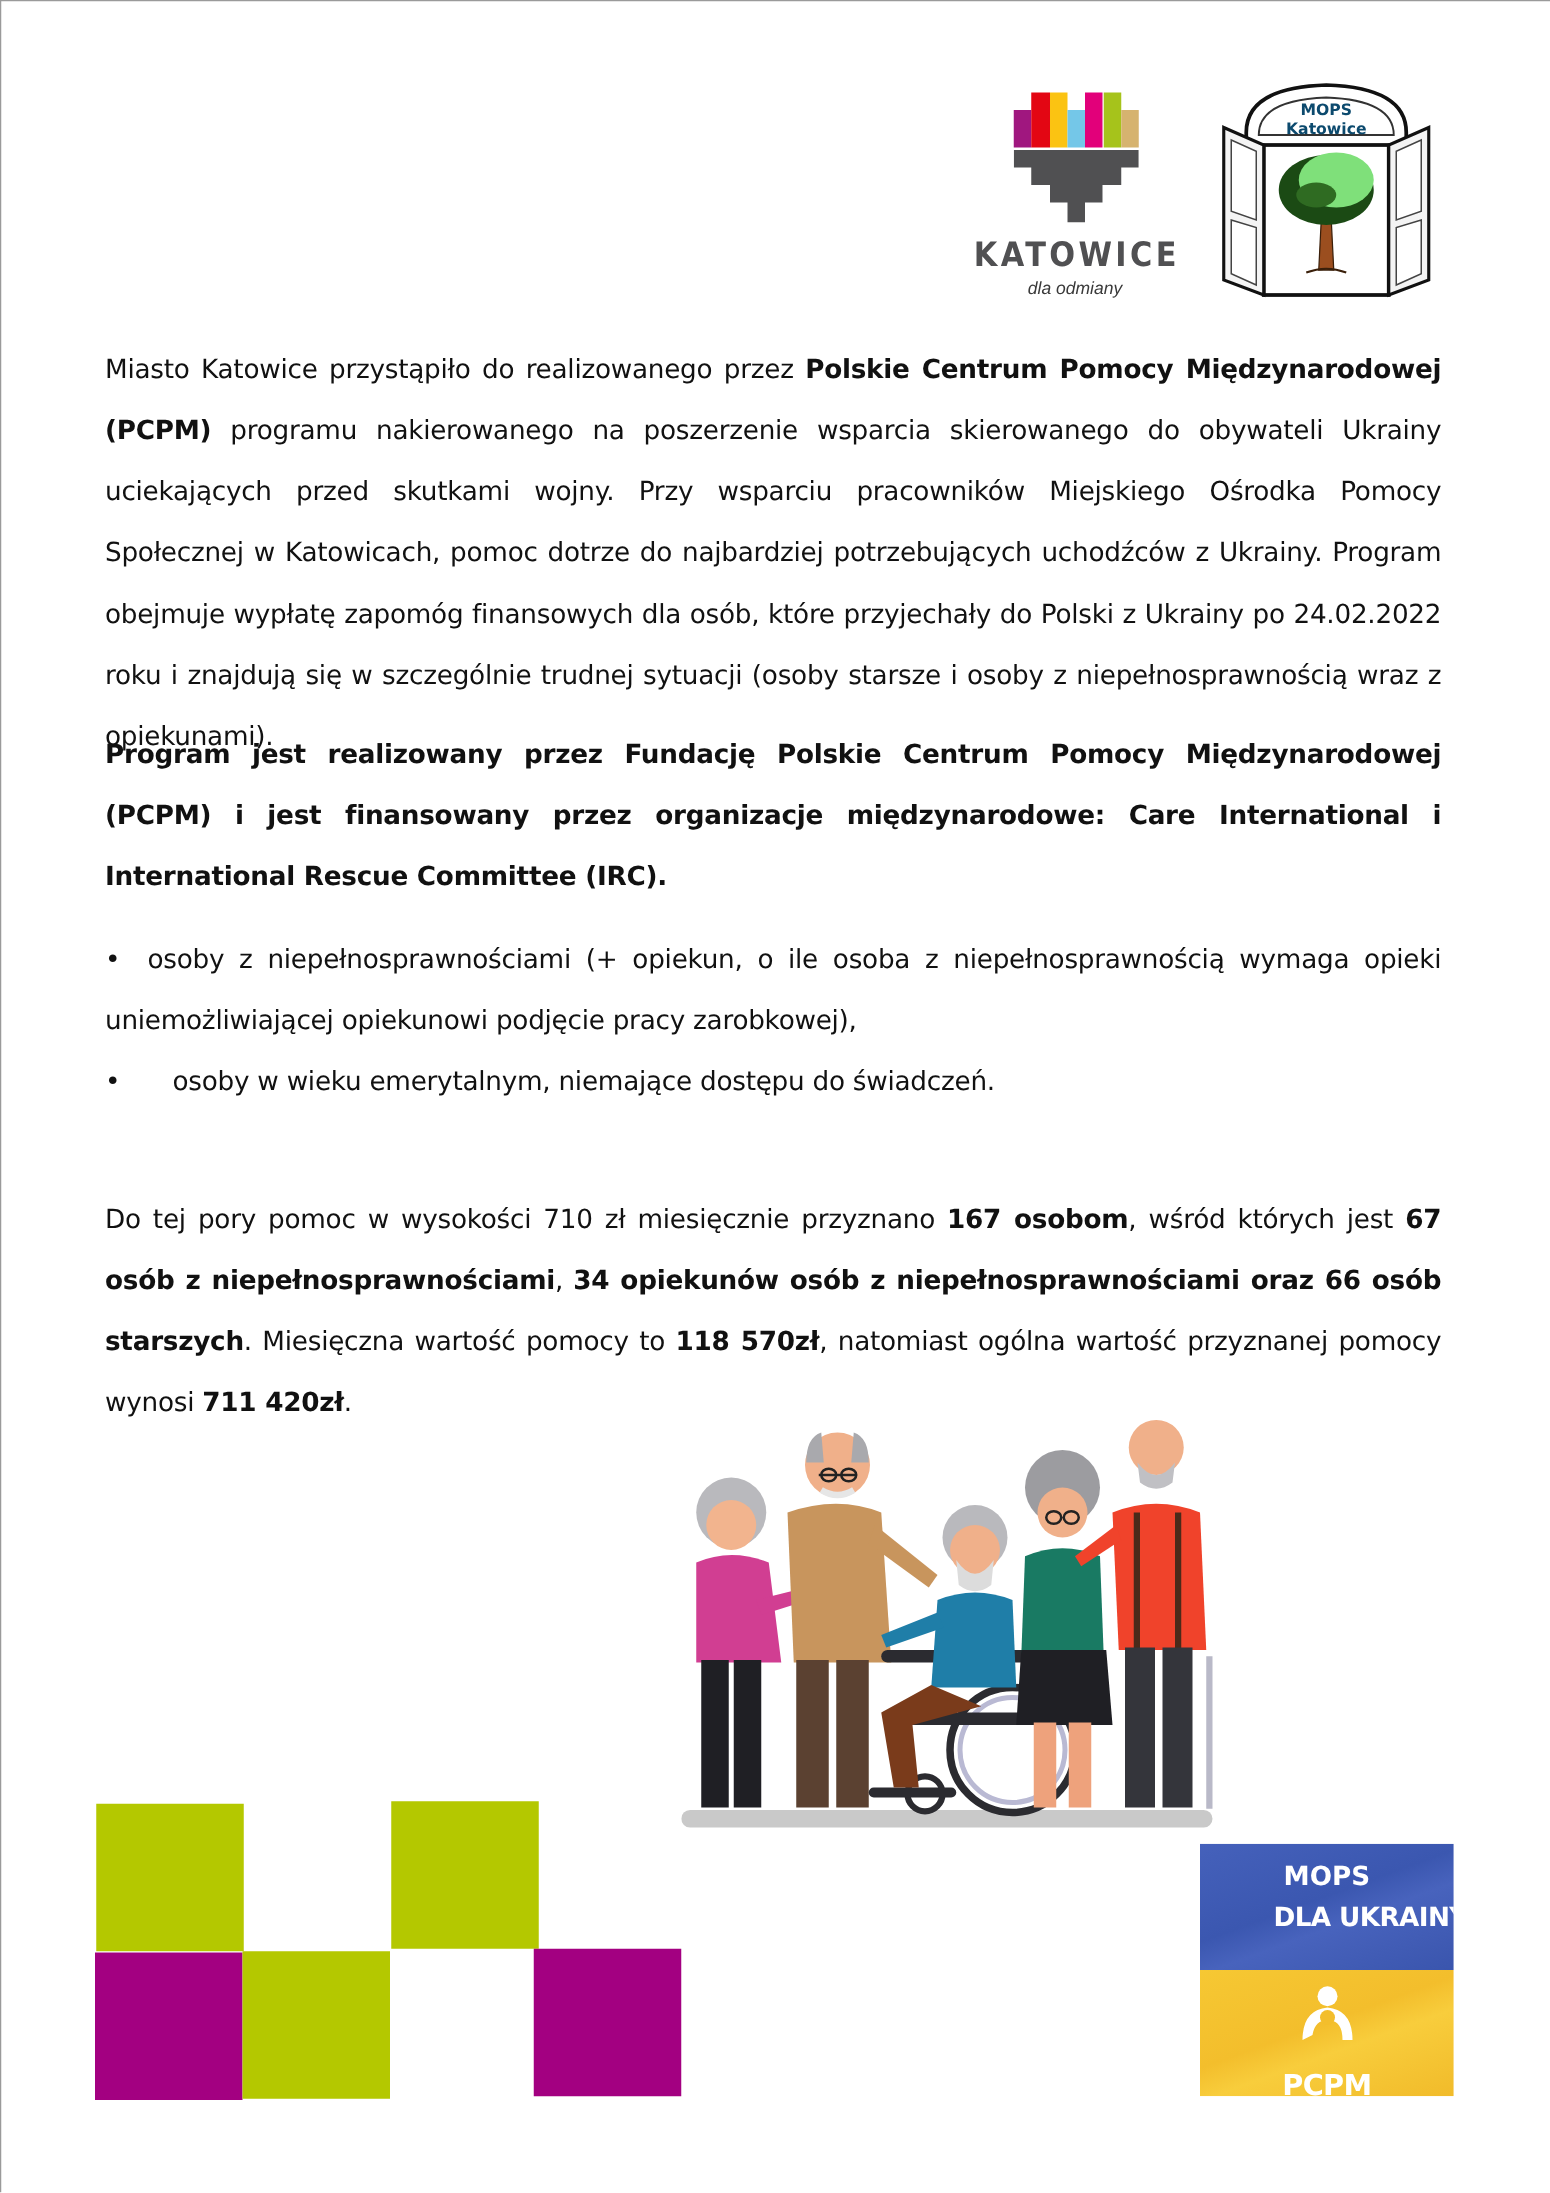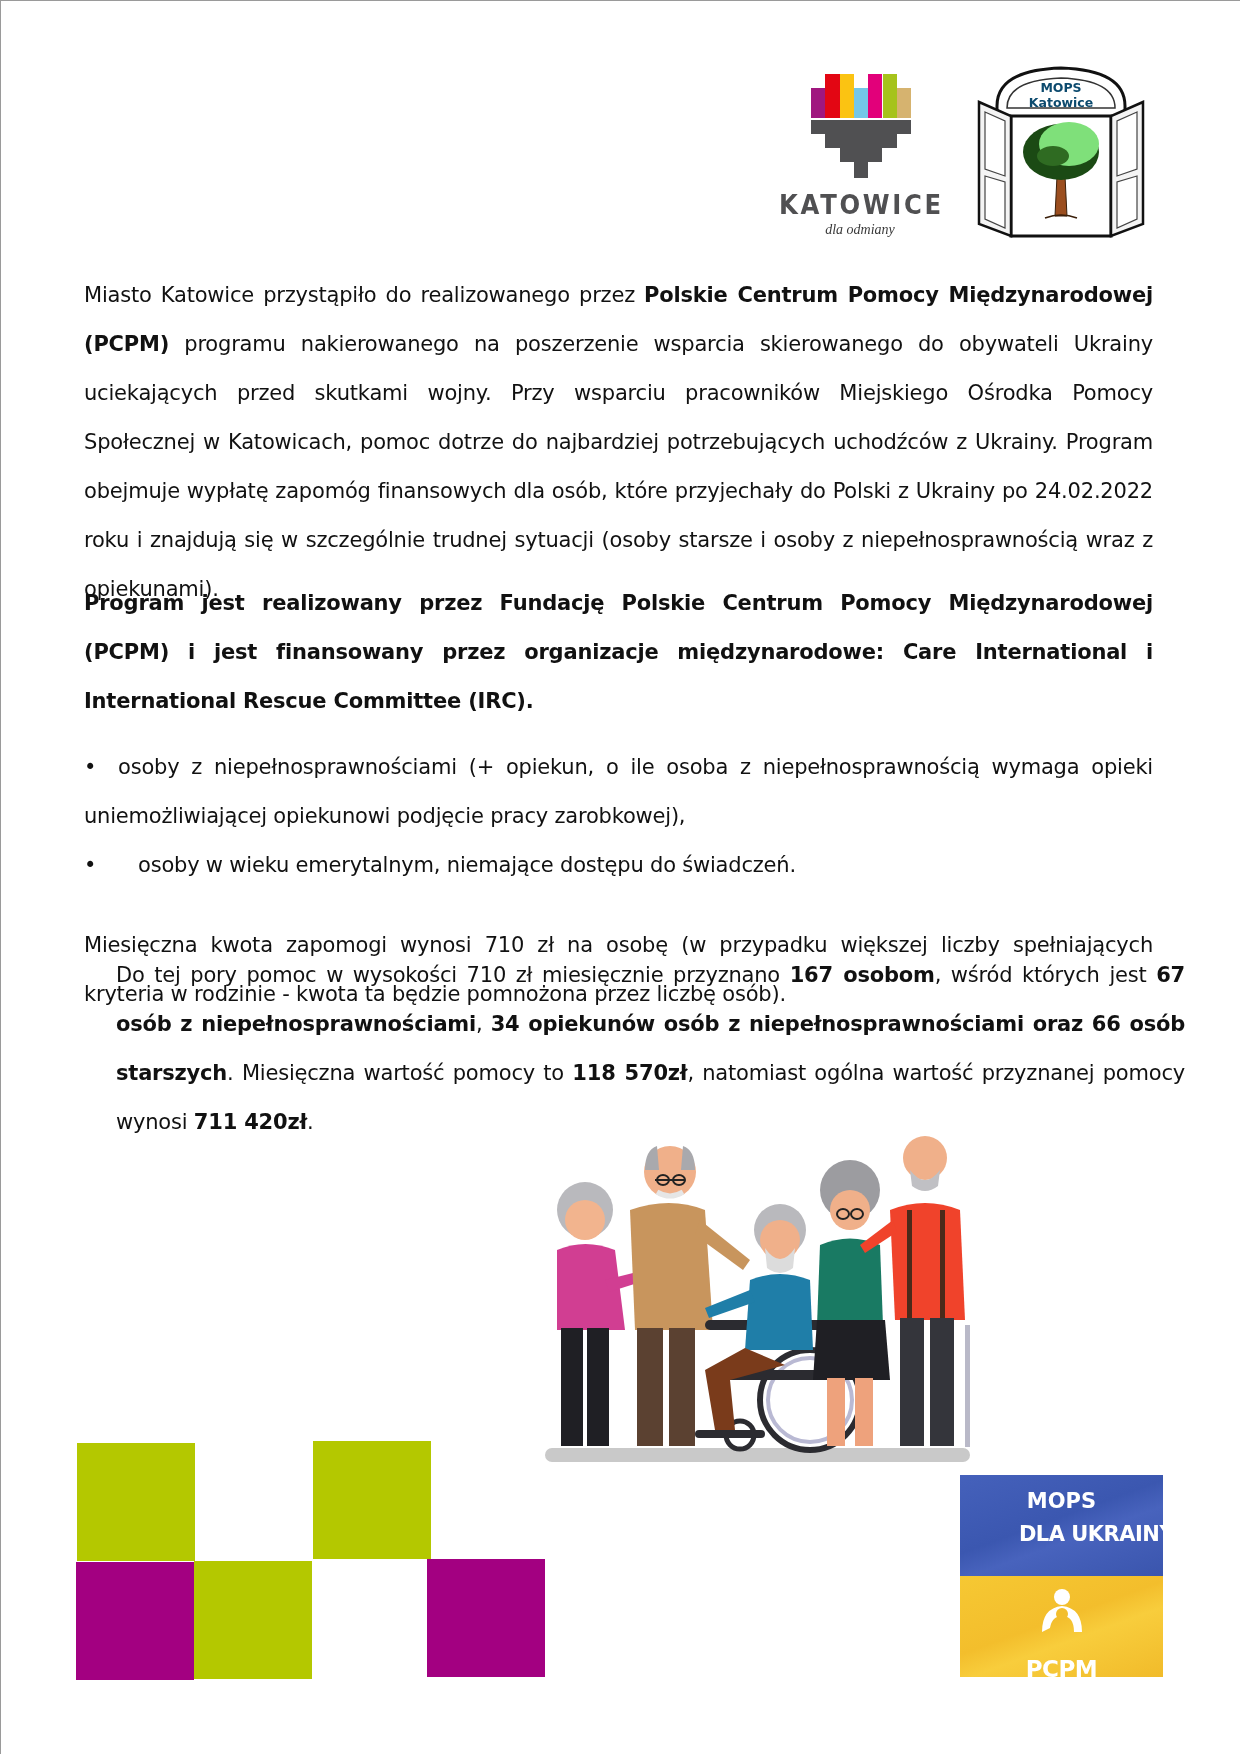--- a/index.html
+++ b/index.html
@@ -16,41 +16,41 @@
   .kat-logo { position: absolute; left: 770px; top: 60px; width: 180px; height: 190px; }
   .kat-bars { position: absolute; left: 41px; top: 14px; width: 100px; height: 44px; }
   .kat-bar { position: absolute; bottom: 0; width: 14.3px; }
   .kat-name {
     position: absolute; left: 0; width: 180px; top: 129px; text-align: center;
     font-family: "DejaVu Sans", sans-serif; font-size: 27px; letter-spacing: 3px;
     color: #505052; font-weight: bold; transform: scaleX(0.9);
   }
   .kat-tagline {
     position: absolute; left: 0; width: 180px; top: 162px; text-align: center;
-    font-family: Liberation Serif, serif; font-style: italic; font-size: 14px; color: #3a3a3a;
+    font-family: Liberation Sans, sans-serif; font-style: italic; font-size: 14px; color: #3a3a3a;
   }
 
   
   .mops-logo { position: absolute; left: 975px; top: 66px; width: 172px; height: 176px; }
   .mops-text {
     position: absolute; left: 40px; width: 92px; top: 14px; text-align: center;
     font-family: "DejaVu Sans", sans-serif; font-weight: bold; font-size: 12.5px; line-height: 15px; color: #0c4a6e;
   }
 
   
   .body-text {
     position: absolute; left: 84px; width: 1069px;
     font-family: "DejaVu Sans", sans-serif; font-size: 21px; line-height: 49px;
     text-align: justify; color: #111; letter-spacing: -0.2px;
   }
   .body-text b { font-weight: bold; }
   .p1 { top: 271px; }
   .p2 { top: 579px; font-weight: bold; }
   .p3 { top: 712px; }
-  .p4 { top: 951px; margin-left: 32px; }
+  .p4 { top: 951px; }
   .p3 .line { display: block; text-align: left; }
   .p3 .justify { text-align: justify; margin-top: 31px; }
   .bullet { display: inline-block; width: 12px; margin-right: 22px; }
   .bullet2 { margin-right: 42px; }
 
   
   .illustration { position: absolute; left: 545px; top: 1130px; width: 445px; height: 345px; }
 
   
   .sq { position: absolute; width: 118px; height: 118px; }
@@ -120,21 +120,20 @@
   </div>
 </div>
 
 <div class="body-text p1"><span>Miasto Katowice przystąpiło do realizowanego przez </span><b>Polskie Centrum Pomocy Międzynarodowej (PCPM)</b><span> programu nakierowanego na poszerzenie wsparcia skierowanego do obywateli Ukrainy uciekających przed skutkami wojny. Przy wsparciu pracowników Miejskiego Ośrodka Pomocy Społecznej w Katowicach, pomoc dotrze do najbardziej potrzebujących uchodźców z Ukrainy. Program obejmuje wypłatę zapomóg finansowych dla osób, które przyjechały do Polski z Ukrainy po 24.02.2022 roku i znajdują się w szczególnie trudnej sytuacji (osoby starsze i osoby z niepełnosprawnością wraz z opiekunami).</span></div>
 
 <div class="body-text p2">Program jest realizowany przez Fundację Polskie Centrum Pomocy Międzynarodowej (PCPM) i jest finansowany przez organizacje międzynarodowe: Care International i International Rescue Committee (IRC).</div>
 
 <div class="body-text p3">
   <span class="line justify"><span class="bullet">•</span><span>osoby z niepełnosprawnościami (+ opiekun, o ile osoba z niepełnosprawnością wymaga opieki uniemożliwiającej opiekunowi podjęcie pracy zarobkowej),</span></span>
   <span class="line"><span class="bullet bullet2">•</span><span>osoby w wieku emerytalnym, niemające dostępu do świadczeń.</span></span>
-  <span class="line justify">Miesięczna kwota zapomogi wynosi 710 zł na osobę (w przypadku większej liczby spełniających kryteria w rodzinie - kwota ta będzie pomnożona przez liczbę osób).</span>
 </div>
 
 <div class="body-text p4"><span>Do tej pory pomoc w wysokości 710 zł miesięcznie przyznano </span><b>167 osobom</b><span>, wśród których jest </span><b>67 osób z niepełnosprawnościami</b><span>, </span><b>34 opiekunów osób z niepełnosprawnościami oraz 66 osób starszych</b><span>. Miesięczna wartość pomocy to </span><b>118 570zł</b><span>, natomiast ogólna wartość przyznanej pomocy wynosi </span><b>711 420zł</b><span>.</span></div>
 
 <svg class="illustration" viewBox="0 0 445 345">
 
   <rect x="0" y="318" width="425" height="14" rx="7" fill="#c9c9c9"></rect>
 
   <circle cx="40" cy="80" r="28" fill="#b9b9bd"></circle>
   <circle cx="40" cy="90" r="20" fill="#f2b48e"></circle>

